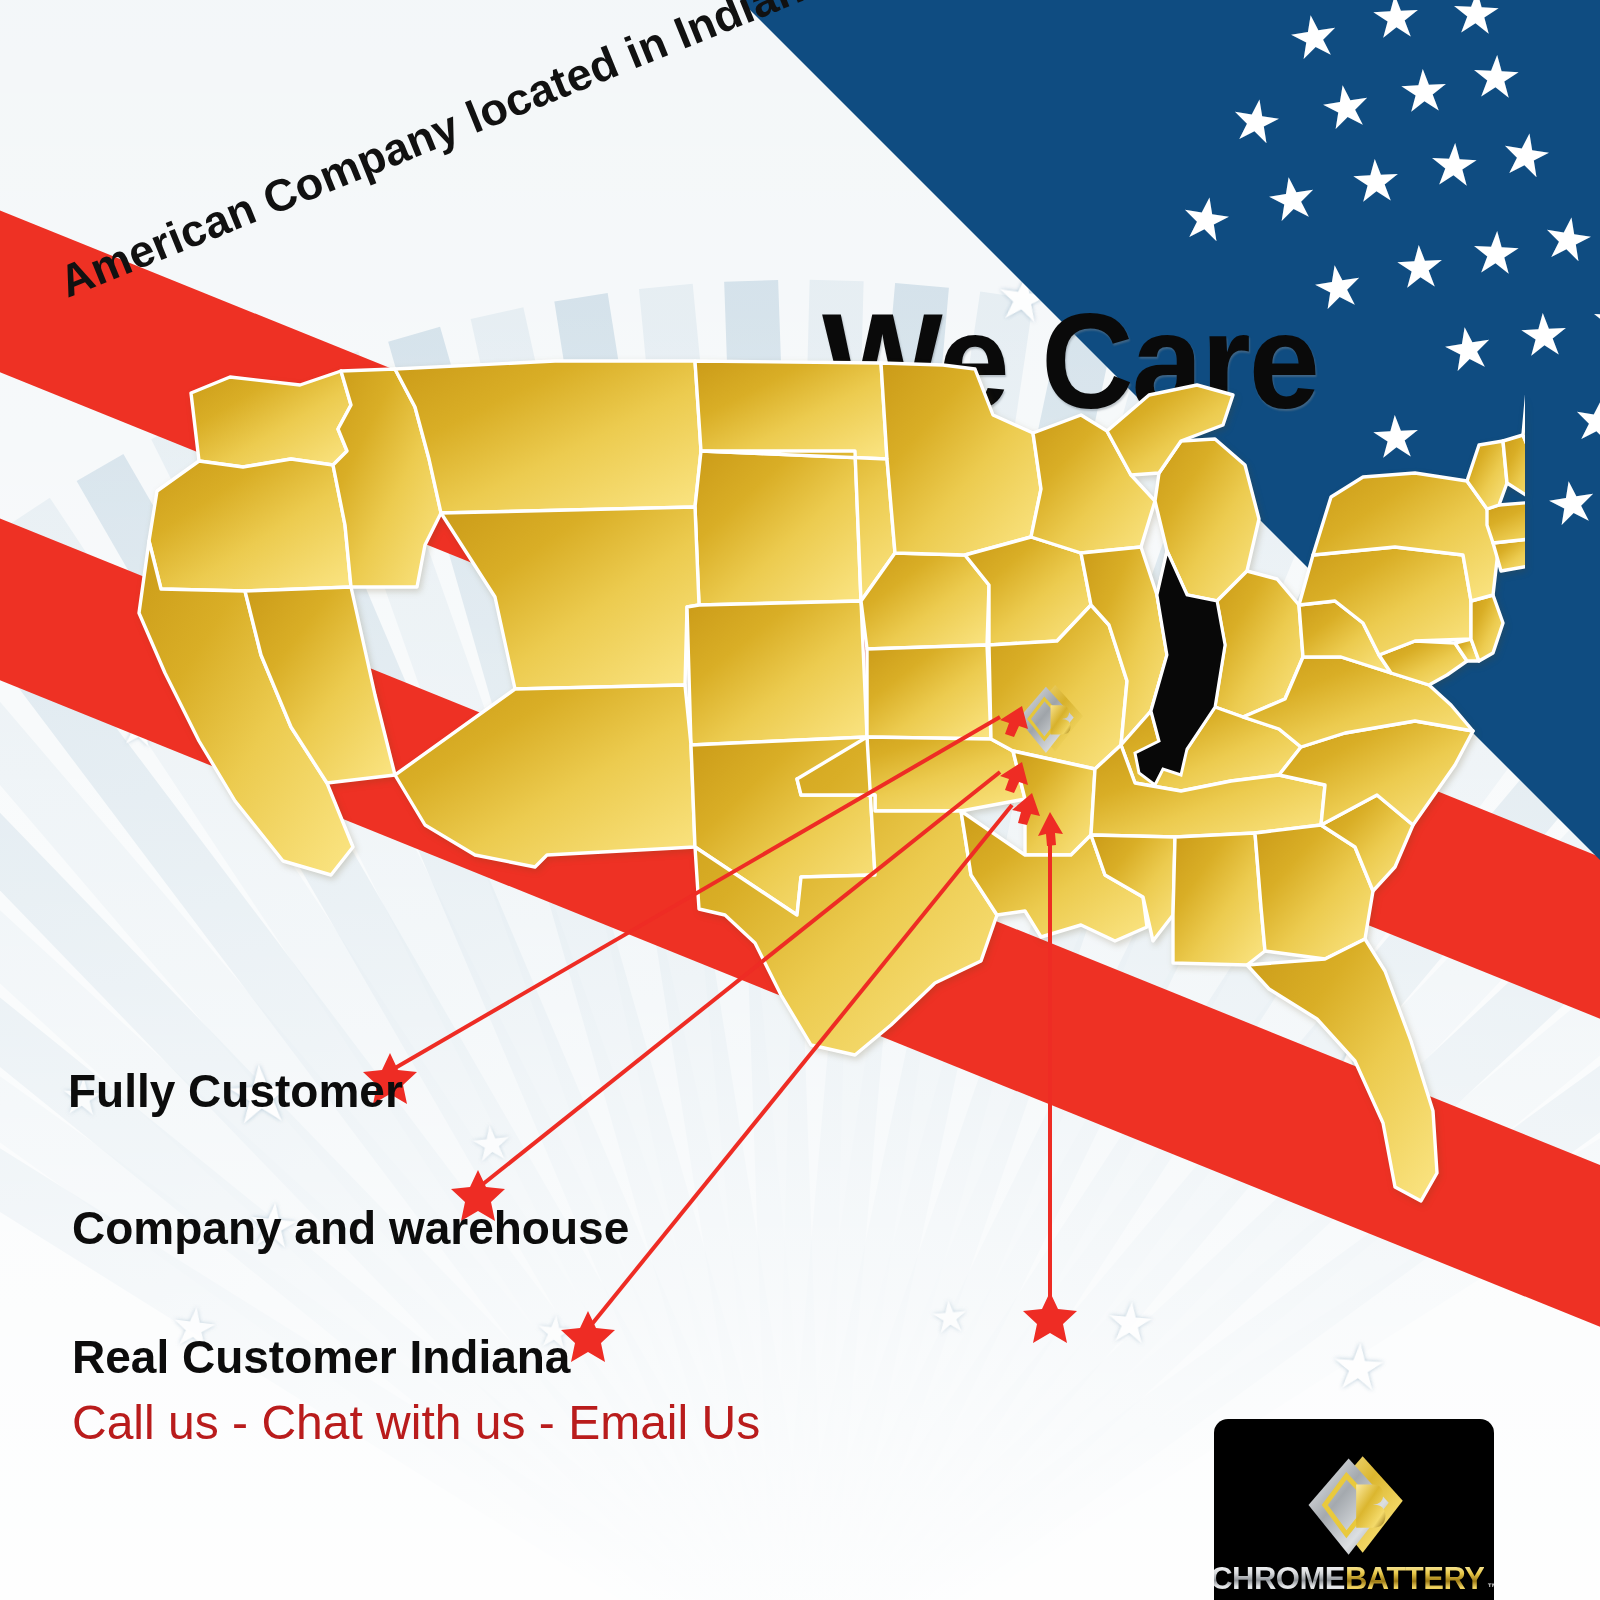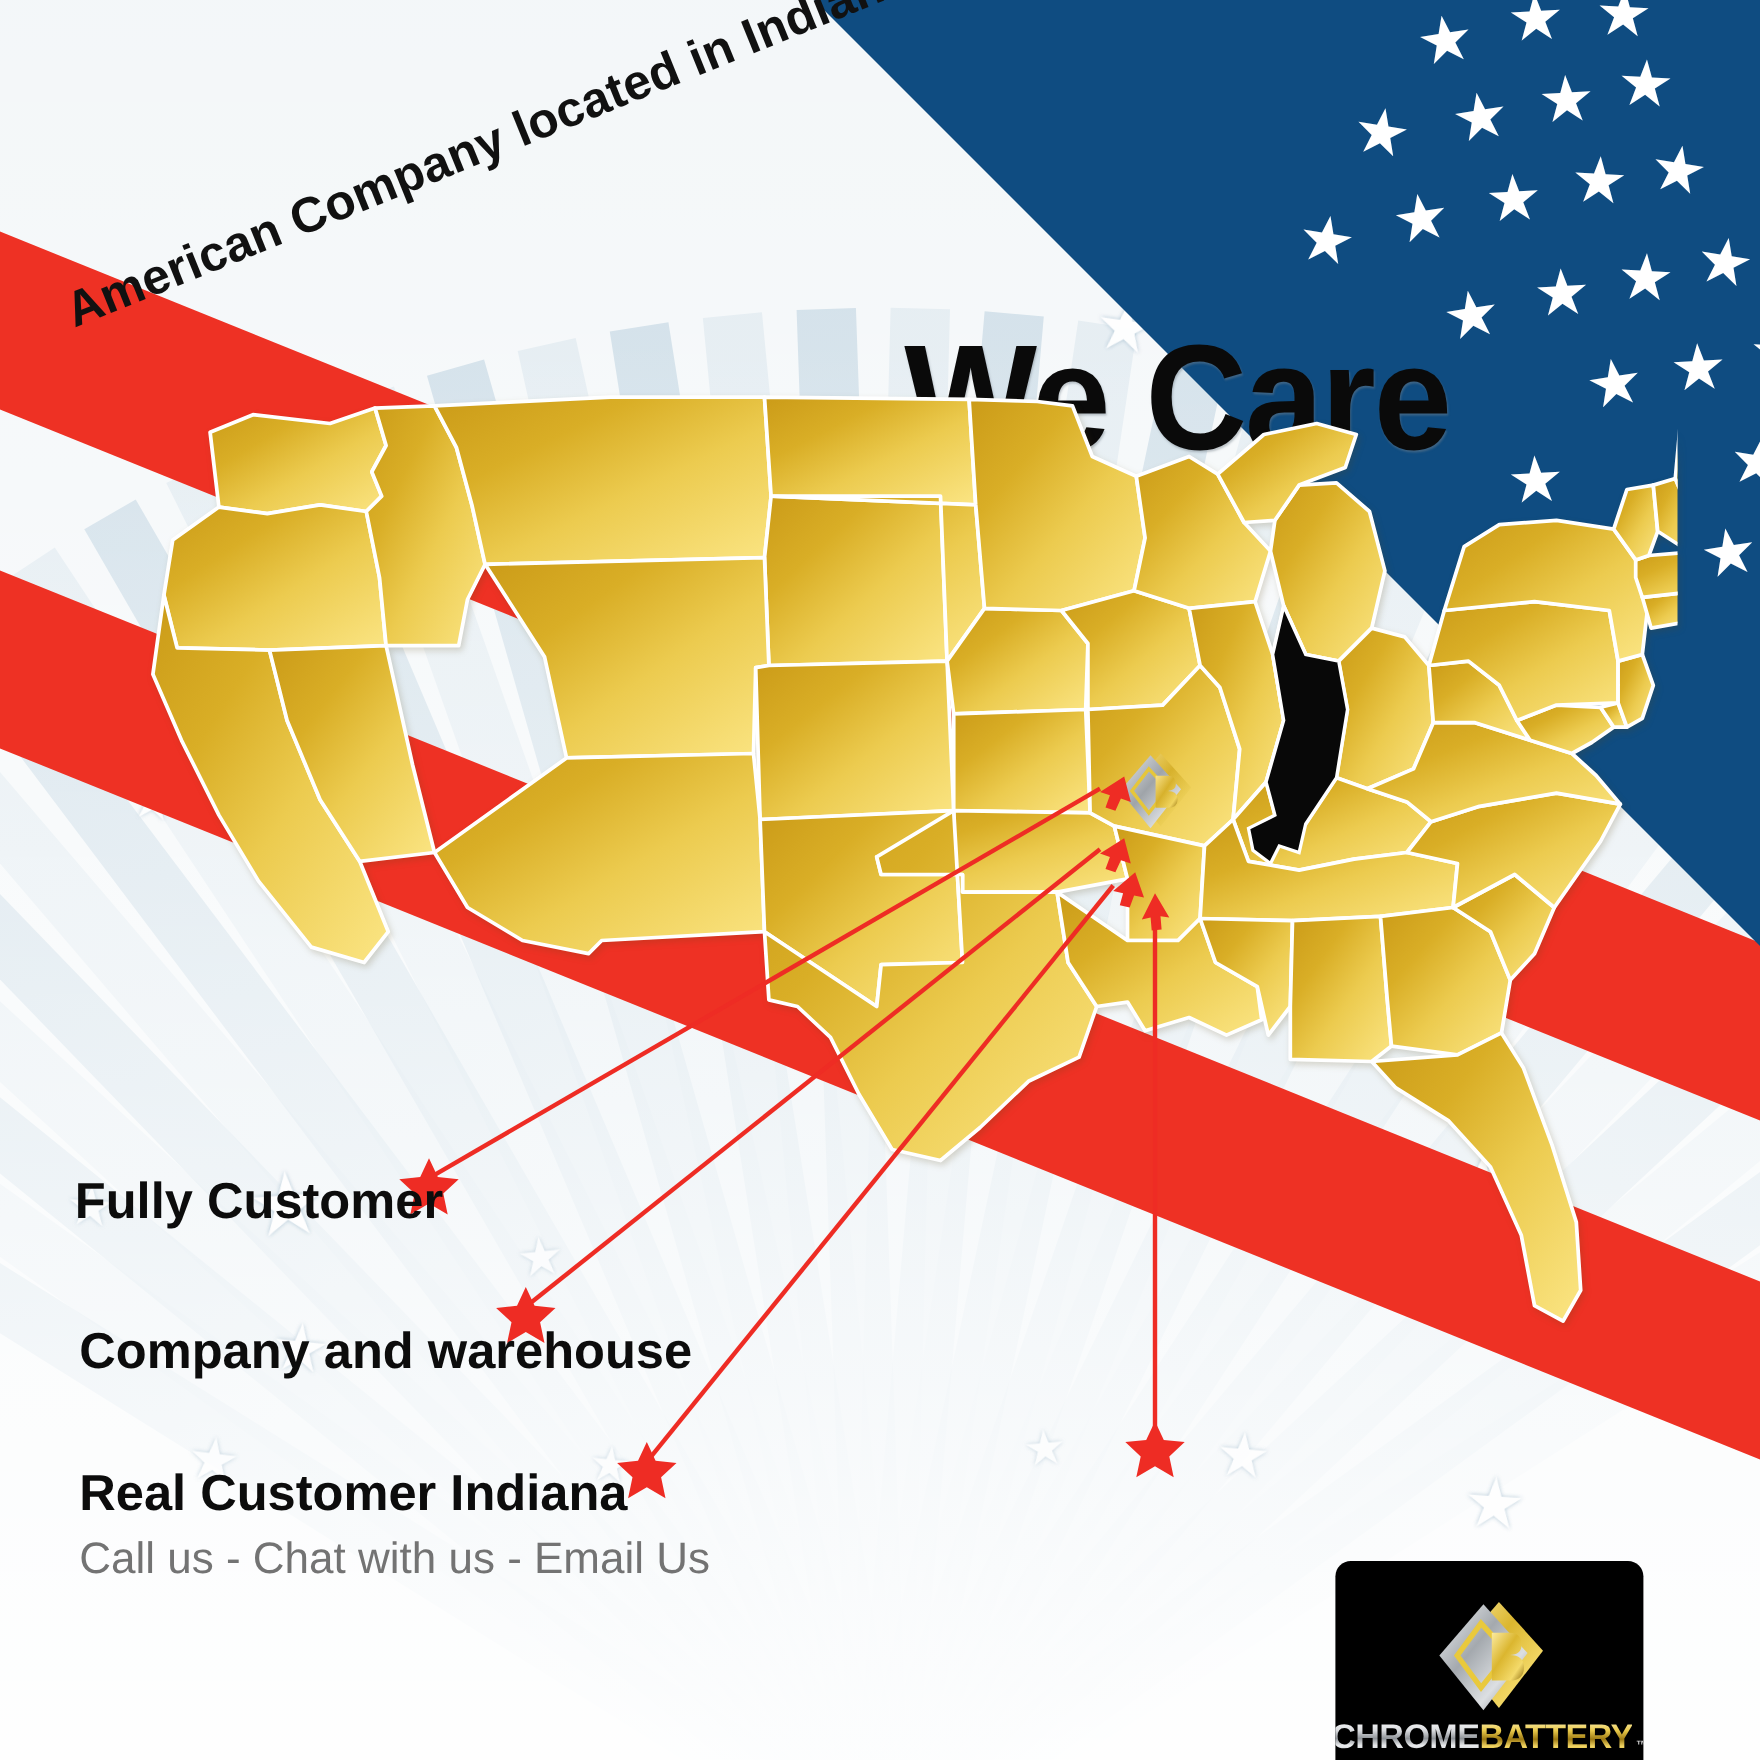--- a/index.html
+++ b/index.html
@@ -53,21 +53,21 @@
      letter-spacing:.2px;}
 
   
   .arrows{position:absolute;inset:0;pointer-events:none;}
 
   
   .callout{position:absolute;font-weight:700;color:#0c0c0c;white-space:nowrap;}
   .c-insured{left:68px;top:1064px;font-size:46px;}
   .c-offices{left:72px;top:1201px;font-size:46px;}
   .c-service{left:72px;top:1330px;font-size:46px;}
-  .c-sub{left:72px;top:1395px;font-size:40px;font-weight:400;color:#737373;}
+  .c-sub{left:72px;top:1395px;font-size:48px;font-weight:400;color:#b91c1c;}
   .c-fedex{left:948px;top:1330px;font-size:44px;}
 
   
   .logo-badge{position:absolute;left:1214px;top:1419px;width:280px;height:207px;
      background:#000;border-radius:14px;overflow:hidden;
      display:flex;flex-direction:column;align-items:center;justify-content:center;}
   .logo-mark{width:110px;height:104px;margin-top:4px;}
   .wordmark{margin-top:4px;font-size:31px;font-weight:700;letter-spacing:-.5px;
      display:flex;align-items:flex-end;}
   .wm-chrome{background:linear-gradient(180deg,#ffffff 4%,#d8dadd 34%,#8f9398 54%,#e9ebed 72%,#aeb2b6 100%);

